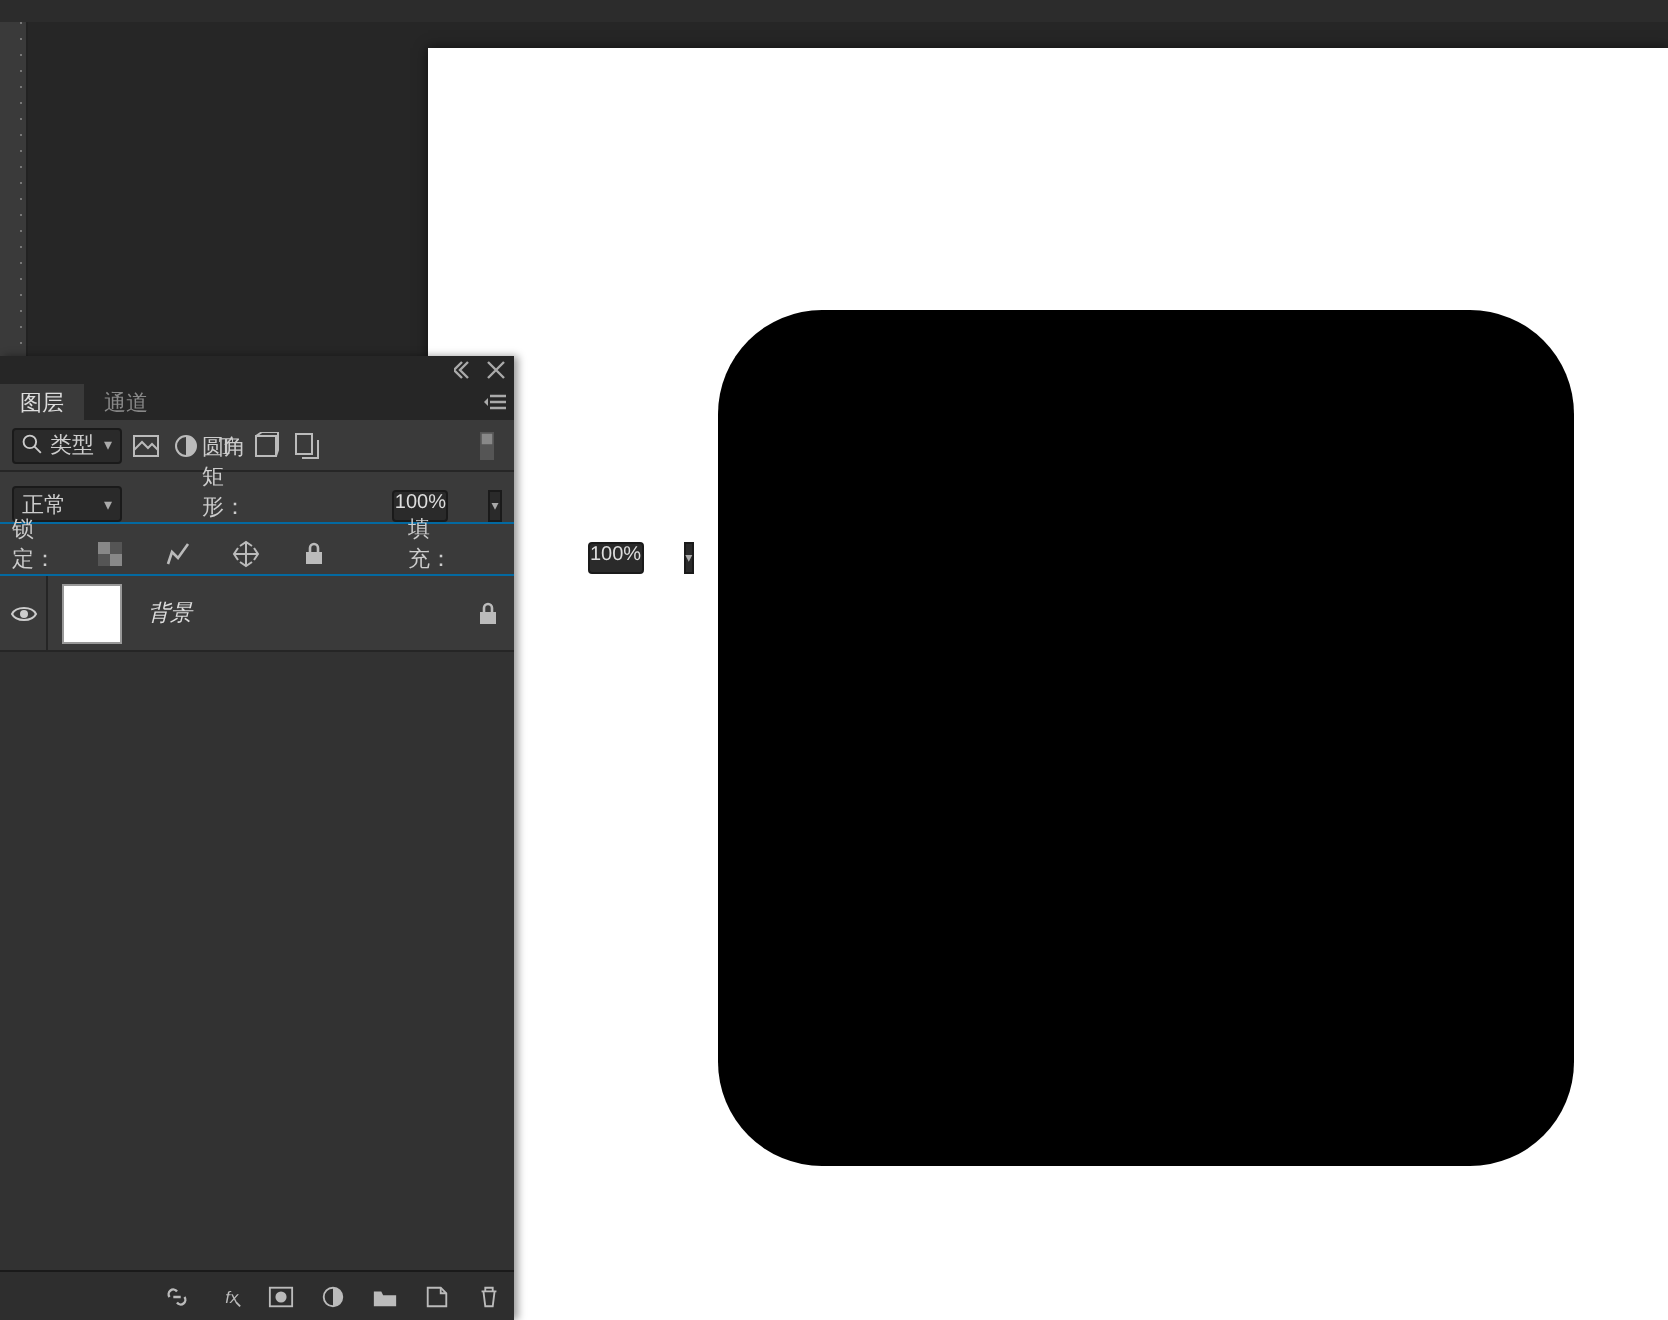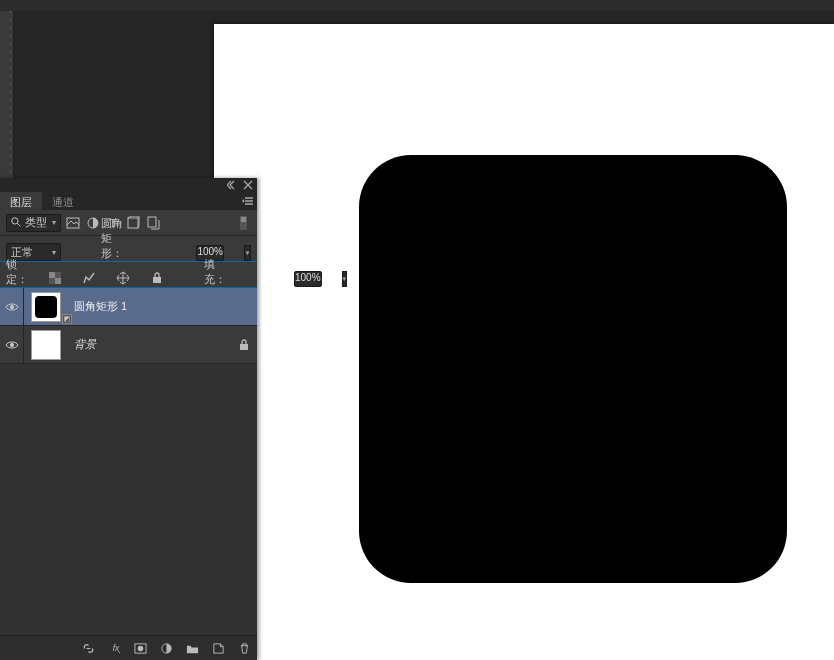--- a/index.html
+++ b/index.html
@@ -378,36 +378,20 @@
         </svg>
     </div>
     <div style="flex:1"></div>
     <span>填充：</span>
     <span class="opacity-field">100%</span>
     <div class="arrow-btn">▾</div>
   </div>
 
   <div class="layers-list">
 
-    <div class="layer-row selected">
-      <div class="vis-toggle">
-        <svg class="svg-icon" viewBox="0 0 14 14">
-            <path d="M1 7 C3 3 11 3 13 7 C11 11 3 11 1 7 Z" stroke="#ccc" fill="none"></path>
-            <circle cx="7" cy="7" r="2" fill="#ccc"></circle>
-          </svg>
-      </div>
-      <div class="thumb-area">
-        <div class="thumb">
-            <div class="thumb-inner"></div>
-          </div>
-        <div class="thumb-icon-corner">◩</div>
-      </div>
-      <div class="layer-name">圆角矩形 1</div>
-      <div class="lock-slot"></div>
-    </div>
 
     <div class="layer-row bg">
       <div class="vis-toggle">
         <svg class="svg-icon" viewBox="0 0 14 14">
             <path d="M1 7 C3 3 11 3 13 7 C11 11 3 11 1 7 Z" stroke="#ccc" fill="none"></path>
             <circle cx="7" cy="7" r="2" fill="#ccc"></circle>
           </svg>
       </div>
       <div class="thumb-area">
         <div class="thumb"></div>

